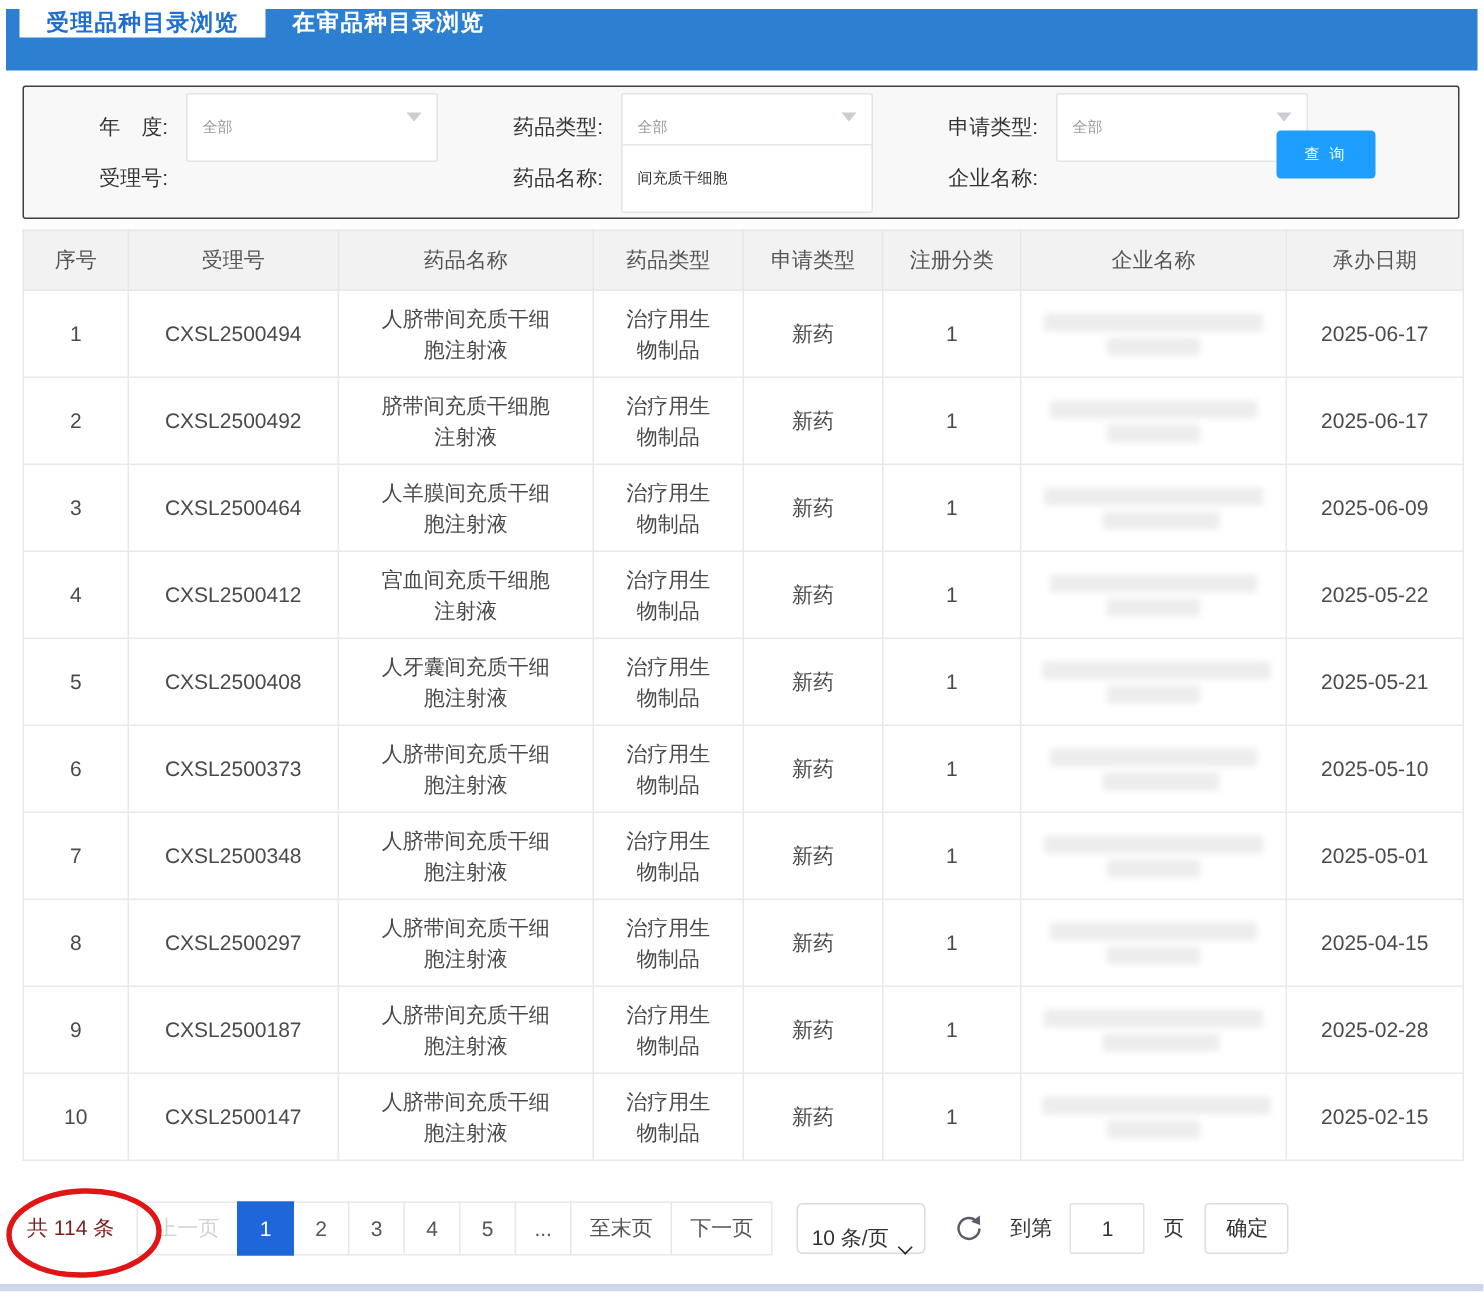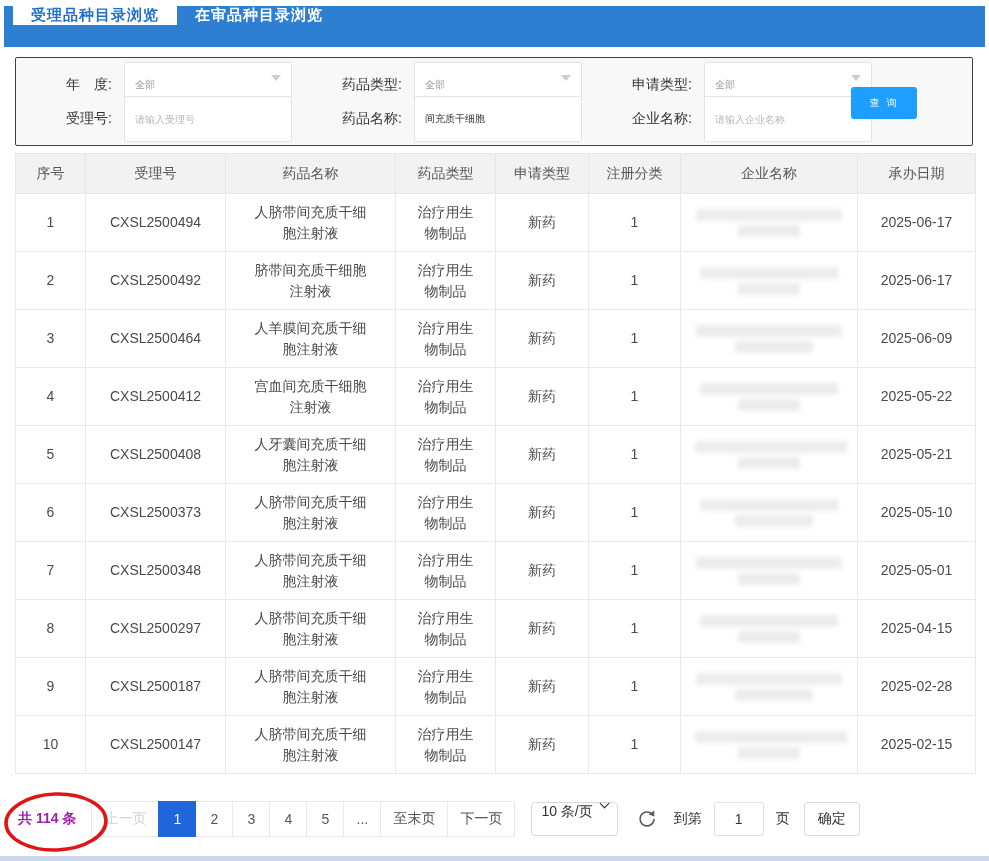--- a/index.html
+++ b/index.html
@@ -51,31 +51,31 @@
   .redact-line { height:12px; background:#dadada; opacity:.5; filter:blur(2px);
     border-radius:2px; margin:4px auto; }
   .redact-line.l1 { width:146px; }
   .redact-line.l2 { width:62px; }
   tr:nth-child(2n) .redact-line.l1 { width:138px; }
   tr:nth-child(3n) .redact-line.l2 { width:78px; margin-left:40px; }
   tr:nth-child(5n) .redact-line.l1 { width:152px; }
   
   .pager { position:absolute; left:18px; top:800px; height:38px;
     display:flex; align-items:center; }
-  .total { margin-right:16px; color:#a21caf; position:relative; z-index:2;font-weight:bold; }
+  .total { margin-right:16px; color:#7f1d1d; position:relative; z-index:2; }
   .pgroup { display:flex; }
   .pbtn { min-width:38px; height:36px; border:1px solid #e8e8e8; background:#fff;
     color:#555; display:flex; align-items:center; justify-content:center;
     margin-left:-1px; padding:0 12px; cursor:pointer; font-size:14px; }
   .pbtn.num { padding:0; }
   .pbtn.disabled { color:#d3d3d3; cursor:default; }
   .pbtn.current { background:var(--page-blue); border-color:var(--page-blue);
     color:#fff; position:relative; z-index:1; }
   .page-size { margin-left:16px; height:34px; border:1px solid #d9d9d9;
-    border-radius:4px; background:#fff; display:flex; align-items:flex-start;
+    border-radius:4px; background:#fff; display:flex; align-items:flex-end;
     padding:0 9px; gap:8px; cursor:pointer; }
   .chev { width:7px; height:7px; border-right:1.8px solid #222;
     border-bottom:1.8px solid #222; transform:rotate(45deg); margin-top:-3px; }
   .refresh { margin-left:18px; display:flex; align-items:center; cursor:pointer; }
   .goto-label { margin-left:16px; }
   .goto-input { width:50px; height:34px; border:1px solid #e2e2e2; border-radius:2px;
     text-align:center; font-size:14px; margin-left:12px; outline:none; color:#333; }
   .goto-unit { margin-left:12px; }
   .confirm-btn { margin-left:14px; height:34px; padding:0 13px; background:#fff;
     border:1px solid #dcdcdc; border-radius:3px; font-size:14px; color:#333;
@@ -113,29 +113,27 @@
       </div>
       <div class="field">
         <span class="flabel">申请类型:</span>
         <div class="ctrl select">
           <span class="val">全部</span>
           <span class="caret"></span>
         </div>
       </div>
       <div class="field">
         <span class="flabel">受理号:</span>
-        <input class="ctrl" placeholder="请输入受理号" style="">
       </div>
       <div class="field">
         <span class="flabel">药品名称:</span>
         <input class="ctrl" value="间充质干细胞" style="">
       </div>
       <div class="field">
         <span class="flabel">企业名称:</span>
-        <input class="ctrl" placeholder="请输入企业名称" style="">
       </div>
     </div>
   <button class="search-btn">查 询</button>
 </div>
 
 <table class="data-table">
   <colgroup>
     <col class="c0">
       <col class="c1">
       <col class="c2">

